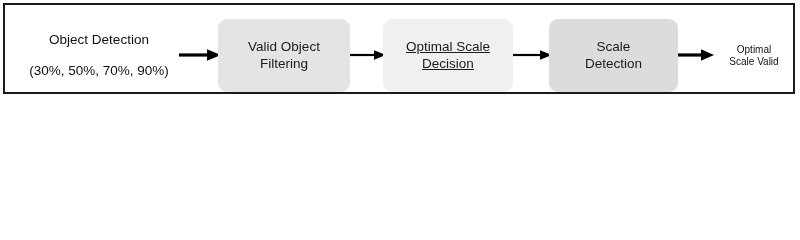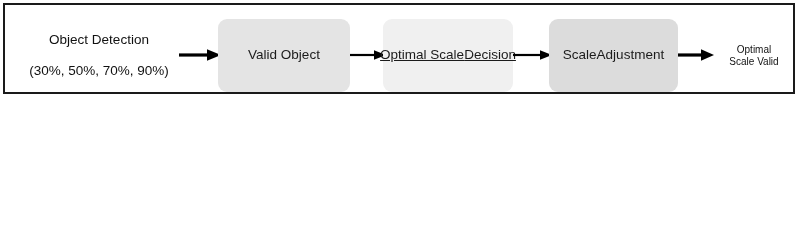--- a/index.html
+++ b/index.html
@@ -65,21 +65,21 @@
     font-size: 10px;
   }
 
   
   .process-box {
     position: absolute;
     top: 14px;
     height: 73px;
     border-radius: 9px;
     display: flex;
-    flex-direction: row;
+    flex-direction: column;
     align-items: center;
     justify-content: center;
     color: #1b1b1b;
     font-size: 13.5px;
     line-height: 1.2;
     text-align: center;
     white-space: nowrap;
     box-sizing: border-box;
   }
   .process-box .line {
@@ -131,20 +131,21 @@
 
     <div class="arrow" id="arrow-input-to-filtering">
       <svg width="42" height="14" viewBox="0 0 42 14" xmlns="http://www.w3.org/2000/svg">
         <path d="M0 7 H31" stroke="#000000" stroke-width="3.2" fill="none"></path>
         <path d="M42 7 L28 1.2 L28 12.8 Z" fill="#000000"></path>
       </svg>
     </div>
 
     <div class="process-box" id="box-valid-object-filtering">
       <span class="line">Valid Object</span>
+      <span class="line">Filtering</span>
     </div>
 
     <div class="arrow" id="arrow-filtering-to-decision">
       <svg width="36" height="14" viewBox="0 0 36 14" xmlns="http://www.w3.org/2000/svg">
         <path d="M0 7 H27" stroke="#000000" stroke-width="2.2" fill="none"></path>
         <path d="M36 7 L24 2.2 L24 11.8 Z" fill="#000000"></path>
       </svg>
     </div>
 
     <div class="process-box" id="box-optimal-scale-decision">
@@ -154,21 +155,21 @@
 
     <div class="arrow" id="arrow-decision-to-adjust">
       <svg width="39" height="14" viewBox="0 0 39 14" xmlns="http://www.w3.org/2000/svg">
         <path d="M0 7 H29" stroke="#000000" stroke-width="2.2" fill="none"></path>
         <path d="M39 7 L27 2.2 L27 11.8 Z" fill="#000000"></path>
       </svg>
     </div>
 
     <div class="process-box" id="box-scale-adjustment">
       <span class="line">Scale</span>
-      <span class="line">Adjustment</span>
+      <span class="line">Detection</span>
     </div>
 
     <div class="arrow" id="arrow-adjust-to-output">
       <svg width="36" height="14" viewBox="0 0 36 14" xmlns="http://www.w3.org/2000/svg">
         <path d="M0 7 H25" stroke="#000000" stroke-width="3.2" fill="none"></path>
         <path d="M36 7 L23 1.2 L23 12.8 Z" fill="#000000"></path>
       </svg>
     </div>
 
     <div class="text-node" id="node-output">

